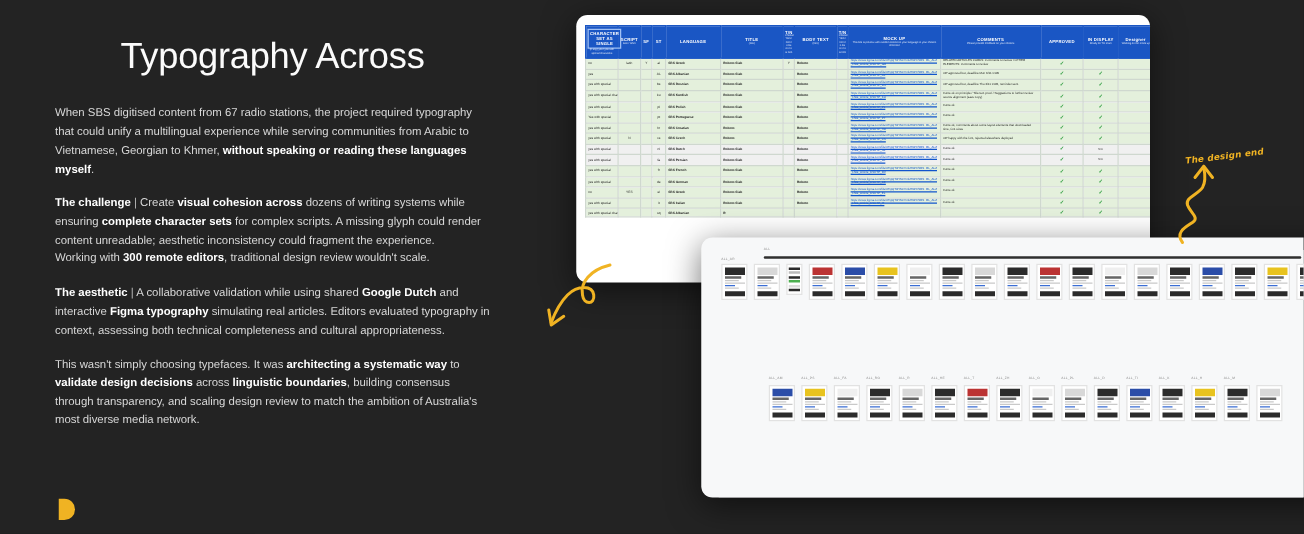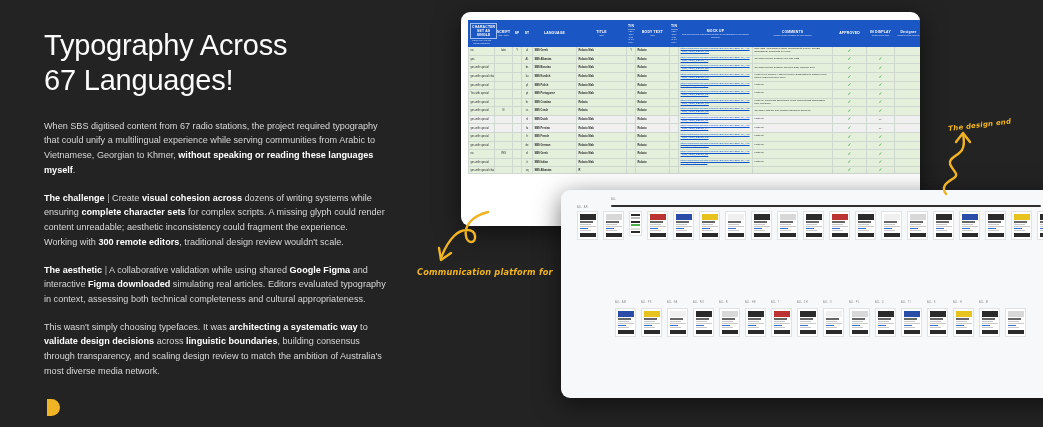--- a/index.html
+++ b/index.html
@@ -32,20 +32,21 @@
     margin: 0 0 9px 0;
     text-transform: uppercase;
   }
   .headline {
     font-size: 29px;
     line-height: 1.22;
     font-weight: 400;
     color: #FBFBFB;
     margin: 0 0 20px 0;
     letter-spacing: -0.2px;
+    text-align: center;
   }
   .headline .ln { display: block; }
   .body-block {
     font-size: 9.1px;
     line-height: 1.62;
     color: #D8D8D8;
     margin: 0 0 13px 0;
   }
   .body-block b { color: #FFFFFF; font-weight: 700; }
   .body-block .sep { color: #B9B9B9; }
@@ -202,28 +203,27 @@
 </head>
 <body>
 
 <div class="slide">
 
   <div class="text-col">
 
 
     <h1 class="headline">
       <span class="ln">Typography Across</span>
-      <span class="ln">67 Languages!</span>
     </h1>
 
     <p class="body-block"><span>When SBS digitised content from 67 radio stations, the project required typography that could unify a multilingual experience while serving communities from Arabic to Vietnamese, Georgian to Khmer, </span><b>without speaking or reading these languages myself</b><span>.</span></p>
 
     <p class="body-block"><b>The challenge</b><span class="sep"> | </span><span>Create </span><b>visual cohesion across</b><span> dozens of writing systems while ensuring </span><b>complete character sets</b><span> for complex scripts. A missing glyph could render content unreadable; aesthetic inconsistency could fragment the experience.</span><br><span>Working with </span><b>300 remote editors</b><span>, traditional design review wouldn't scale.</span></p>
 
-    <p class="body-block"><b>The aesthetic</b><span class="sep"> | </span><span>A collaborative validation while using shared </span><b>Google Figma</b><span> and interactive </span><b>Figma downloaded</b><span> simulating real articles. Editors evaluated typography in context, assessing both technical completeness and cultural appropriateness.</span></p>
+    <p class="body-block"><b>The aesthetic</b><span class="sep"> | </span><span>A collaborative validation while using shared </span><b>Google Dutch</b><span> and interactive </span><b>Figma typography</b><span> simulating real articles. Editors evaluated typography in context, assessing both technical completeness and cultural appropriateness.</span></p>
 
     <p class="body-block tight"><span>This wasn't simply choosing typefaces. It was </span><b>architecting a systematic way</b><span> to </span><b>validate design decisions</b><span> across </span><b>linguistic boundaries</b><span>, building consensus through transparency, and scaling design review to match the ambition of Australia's most diverse media network.</span></p>
   </div>
 
   <div class="logo-mark">
     <div class="d"></div>
   </div>
 
   <div class="win win-sheet">
     <table class="sheet">
@@ -847,21 +847,20 @@
           </div>
         </div>
     </div>
   </div>
 
   <svg class="arrow-svg" style="left:428px; top:210px;" width="80" height="60" viewBox="0 0 80 60">
     <path d="M60 2 C 44 6, 36 16, 38 26 C 39 34, 48 34, 47 26 C 46 18, 34 18, 26 26 C 20 32, 16 40, 13 48" fill="none" stroke="#F0B323" stroke-width="2.4" stroke-linecap="round"></path>
     <path d="M13 50 L 11 38 M13 50 L 23 43" fill="none" stroke="#F0B323" stroke-width="2.4" stroke-linecap="round"></path>
   </svg>
   <div class="hand hand-comm">
-    <div>Communication platform for</div>
   </div>
 
   <div class="hand hand-design">
     <div>The design end</div>
   </div>
   <svg class="arrow-svg" style="left:938px; top:130px;" width="50" height="66" viewBox="0 0 50 66">
     <path d="M8 64 C 2 56, 10 52, 16 48 C 22 44, 14 40, 12 34 C 10 28, 20 26, 24 20 C 27 15, 26 9, 25 4" fill="none" stroke="#F0B323" stroke-width="2.4" stroke-linecap="round"></path>
     <path d="M25 3 L 18 12 M25 3 L 32 12" fill="none" stroke="#F0B323" stroke-width="2.4" stroke-linecap="round"></path>
   </svg>
 

